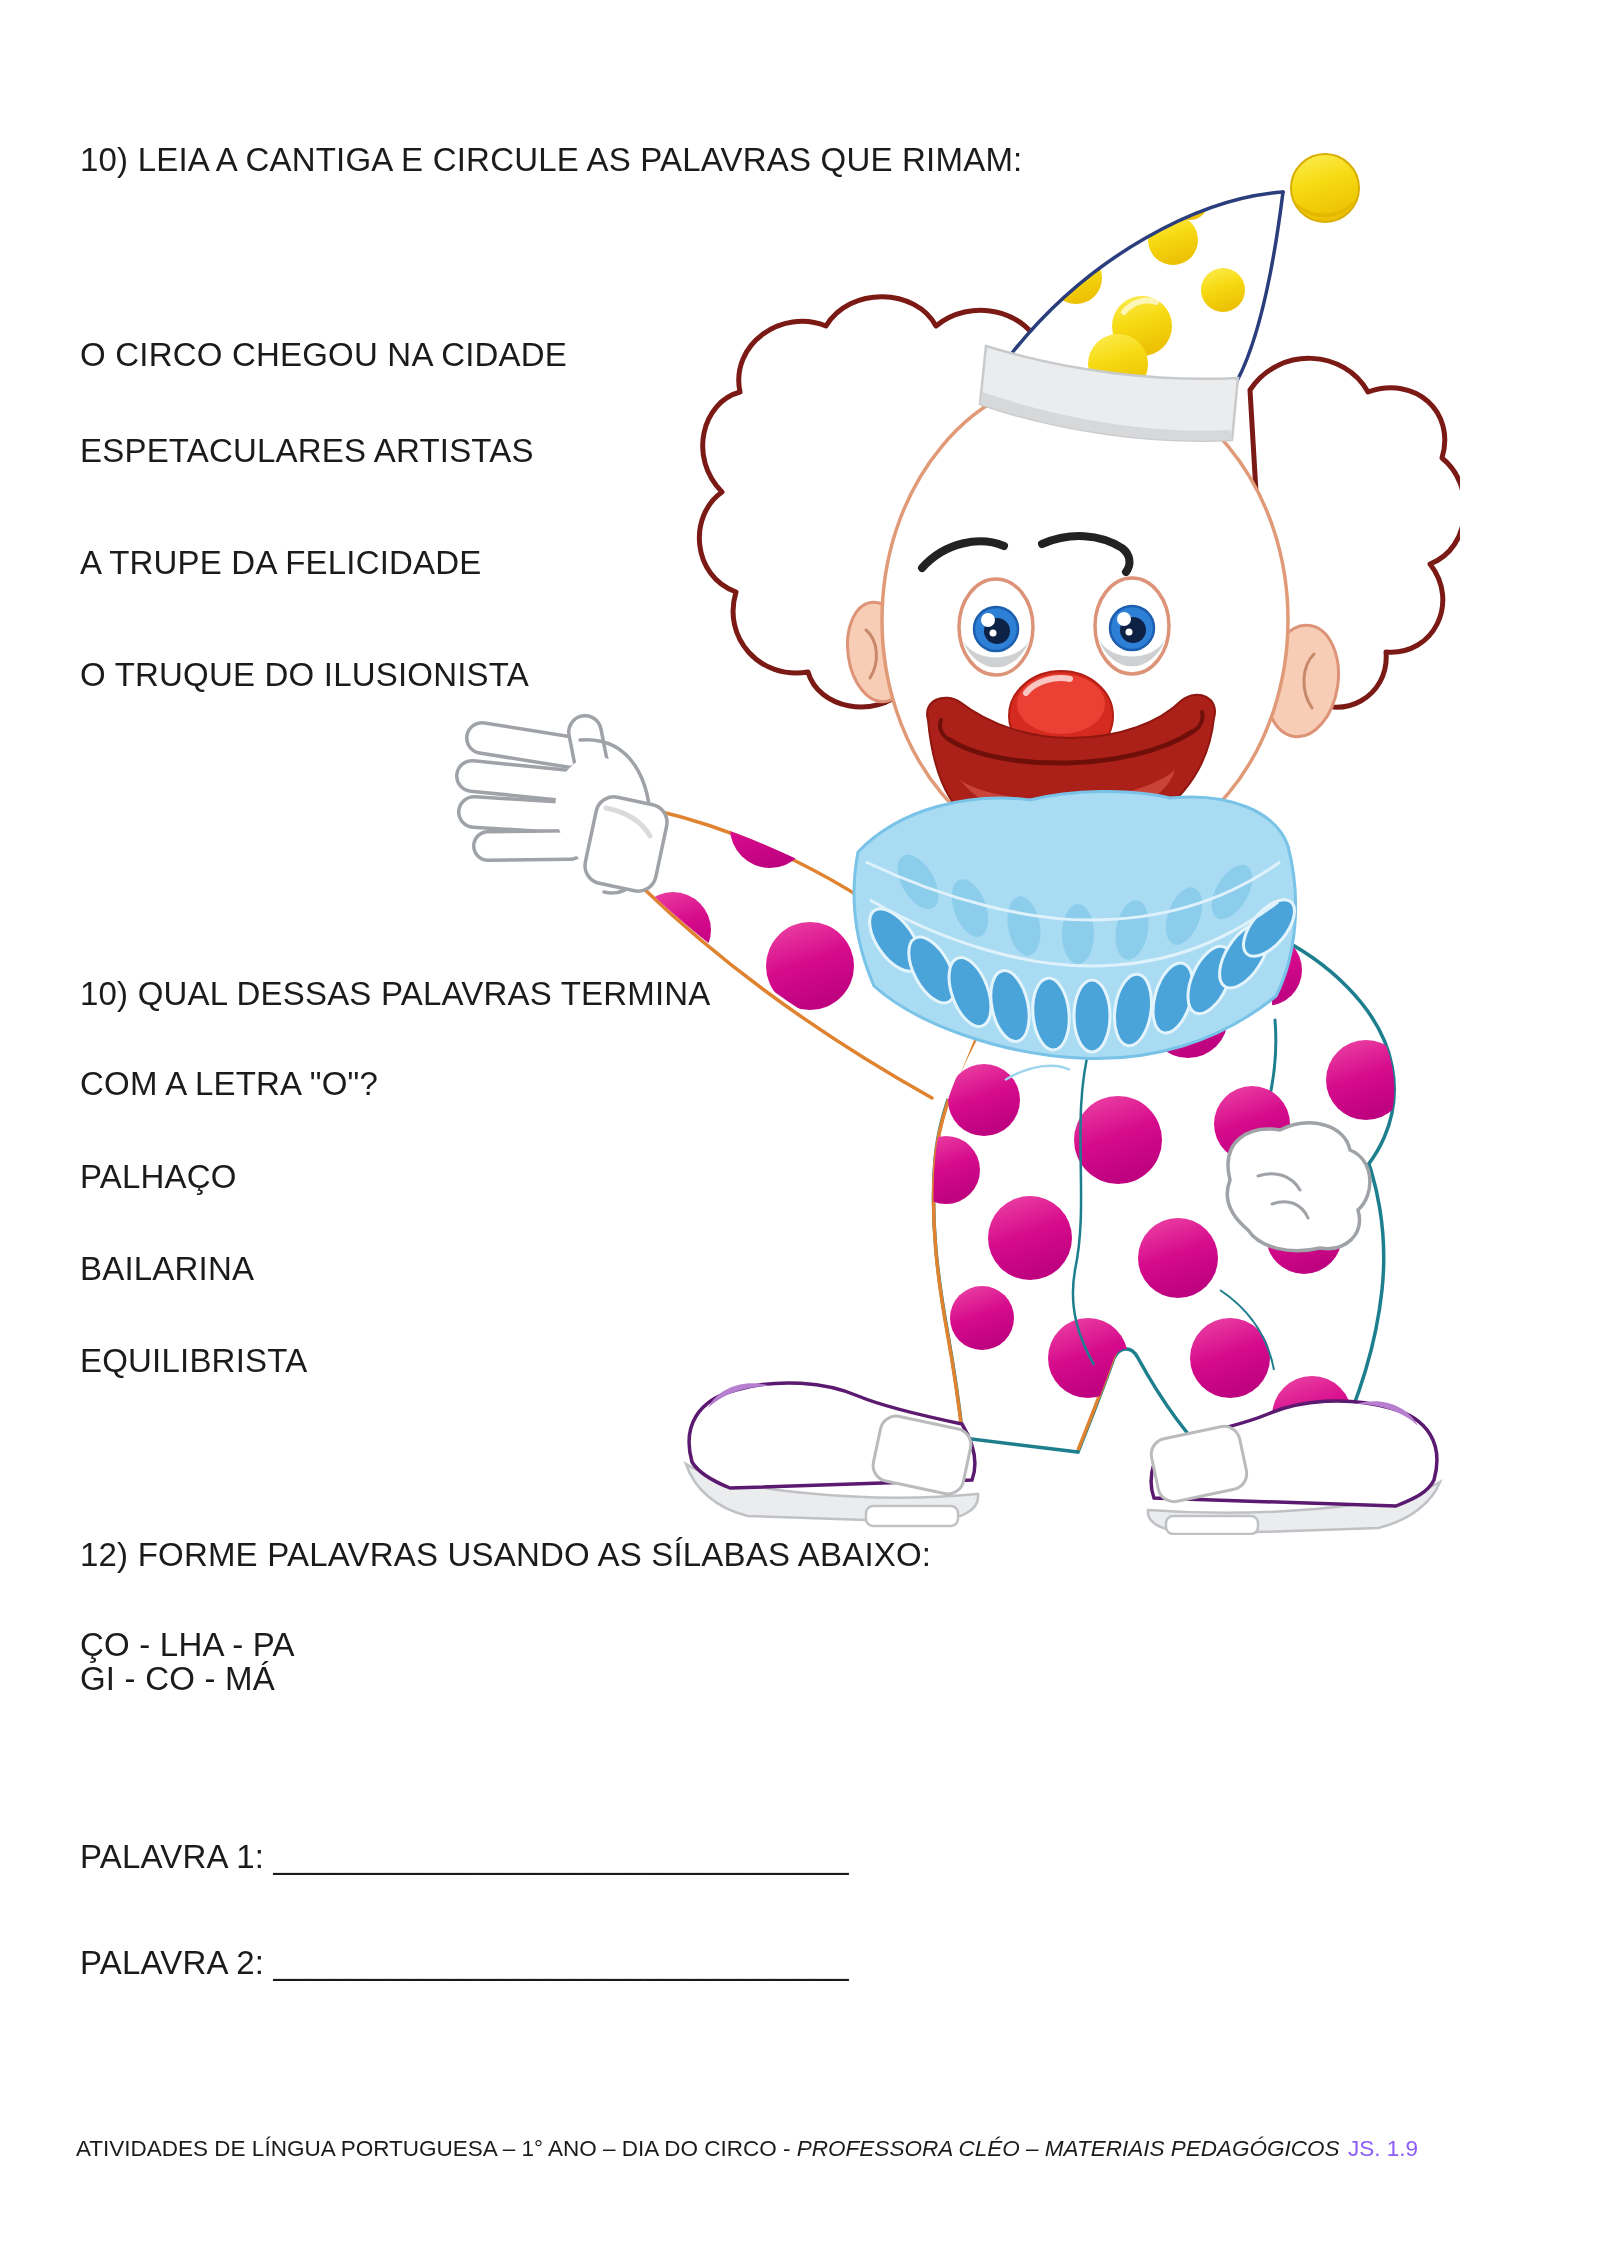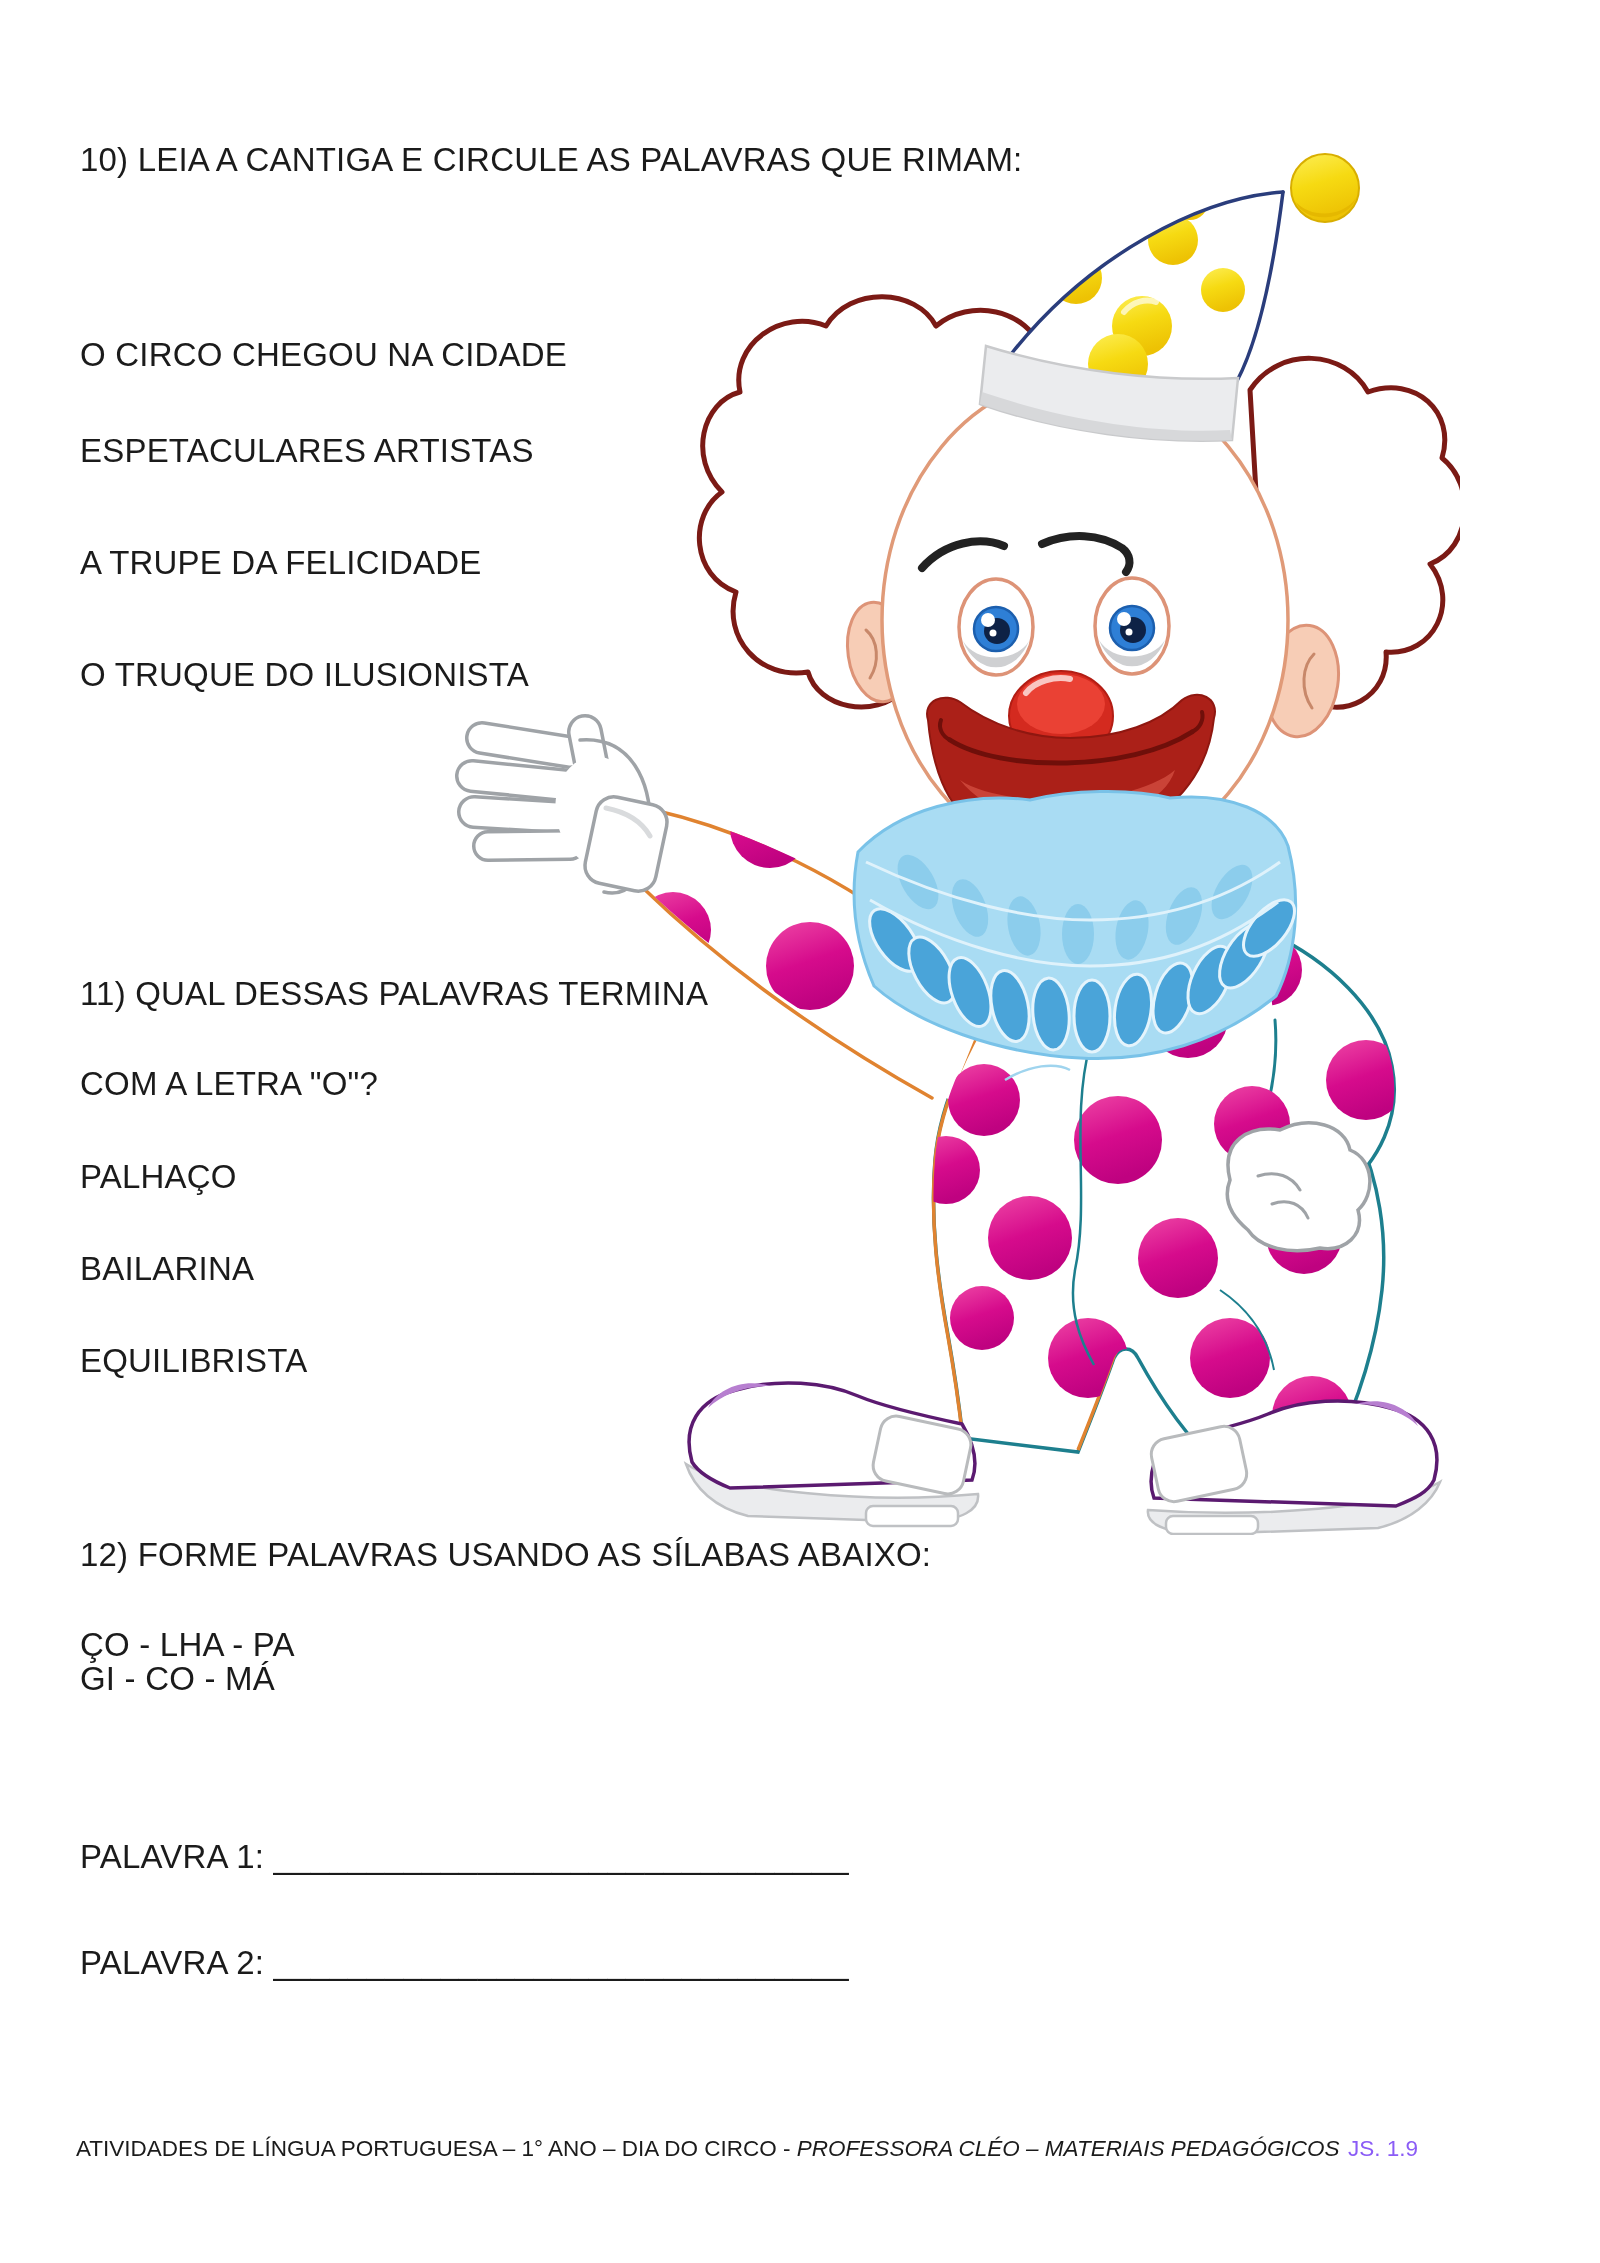--- a/index.html
+++ b/index.html
@@ -23,21 +23,21 @@
 </head>
 <body>
 
 <div class="t q10-title">10) LEIA A CANTIGA E CIRCULE AS PALAVRAS QUE RIMAM:</div>
 
 <div class="t song-0">O CIRCO CHEGOU NA CIDADE</div>
 <div class="t song-1">ESPETACULARES ARTISTAS</div>
 <div class="t song-2">A TRUPE DA FELICIDADE</div>
 <div class="t song-3">O TRUQUE DO ILUSIONISTA</div>
 
-<div class="t q11-l1">11) QUAL DESSAS PALAVRAS TERMINA</div>
+<div class="t q11-l1">10) QUAL DESSAS PALAVRAS TERMINA</div>
 <div class="t q11-l2">COM A LETRA "O"?</div>
 
 <div class="t opt-0">PALHAÇO</div>
 <div class="t opt-1">BAILARINA</div>
 <div class="t opt-2">EQUILIBRISTA</div>
 
 <div class="t q12-title">12) FORME PALAVRAS USANDO AS SÍLABAS ABAIXO:</div>
 <div class="t syl-0">ÇO - LHA - PA</div>
 <div class="t syl-1">GI - CO - MÁ</div>
 

